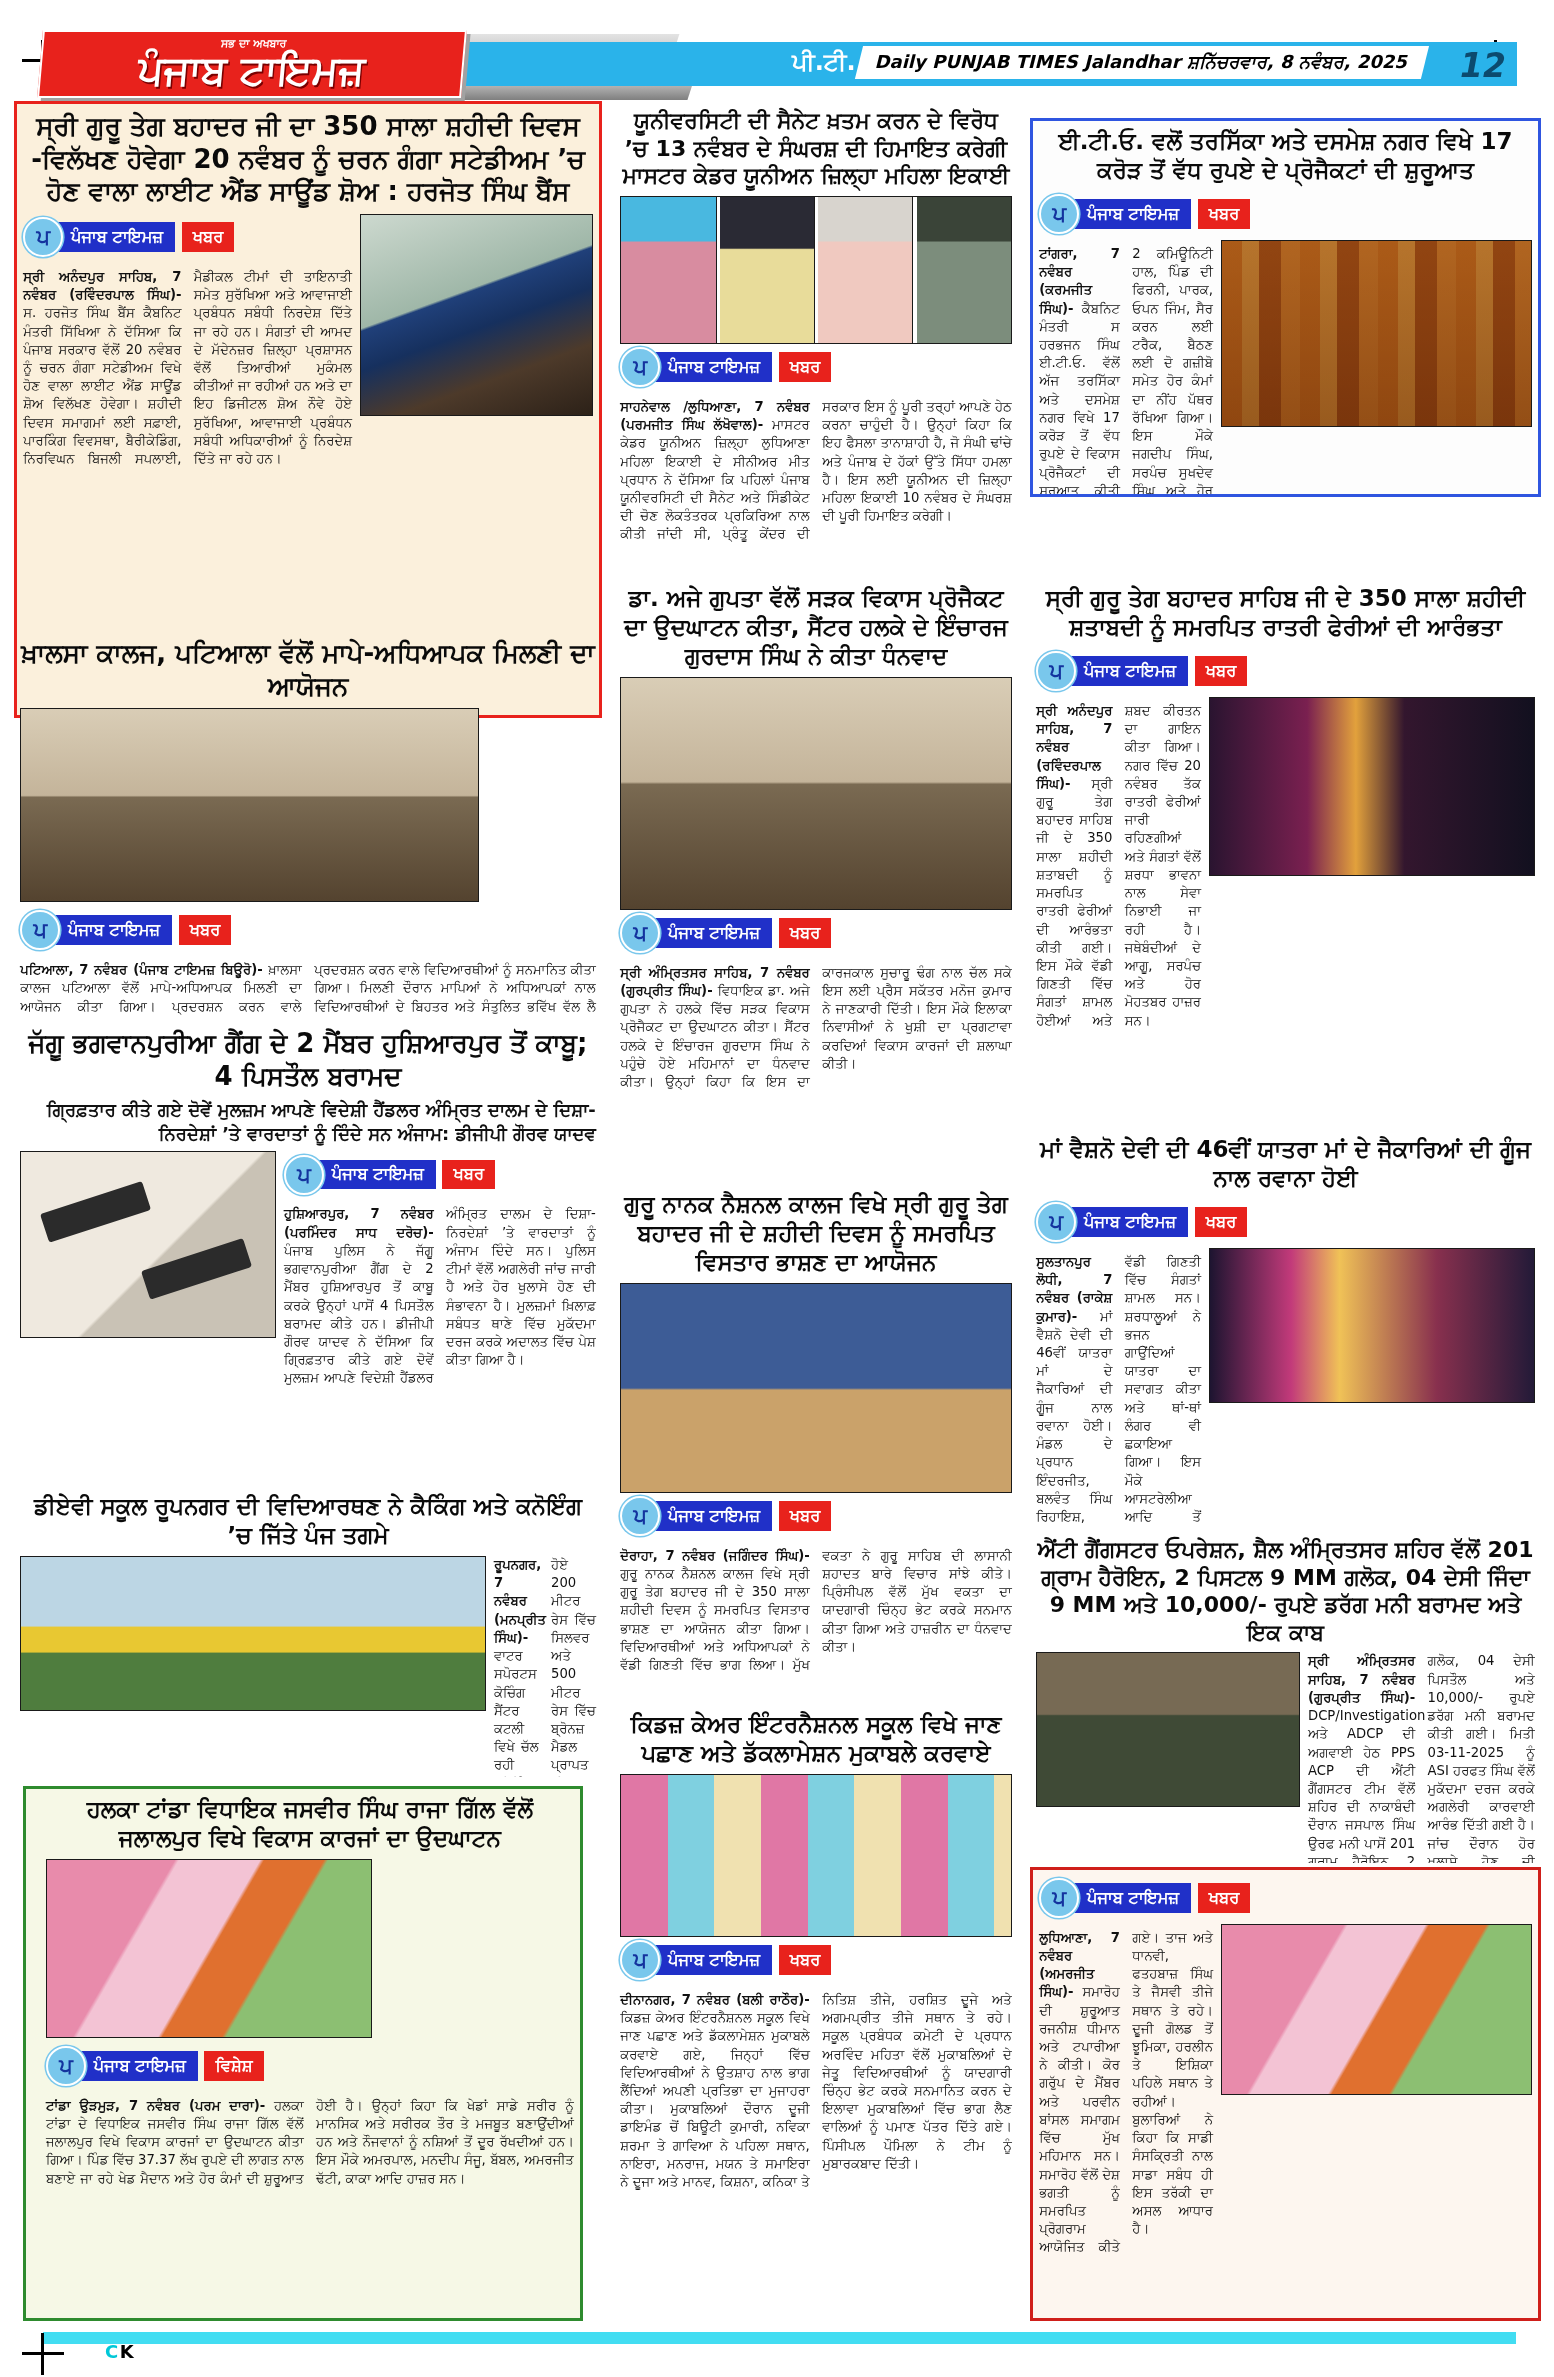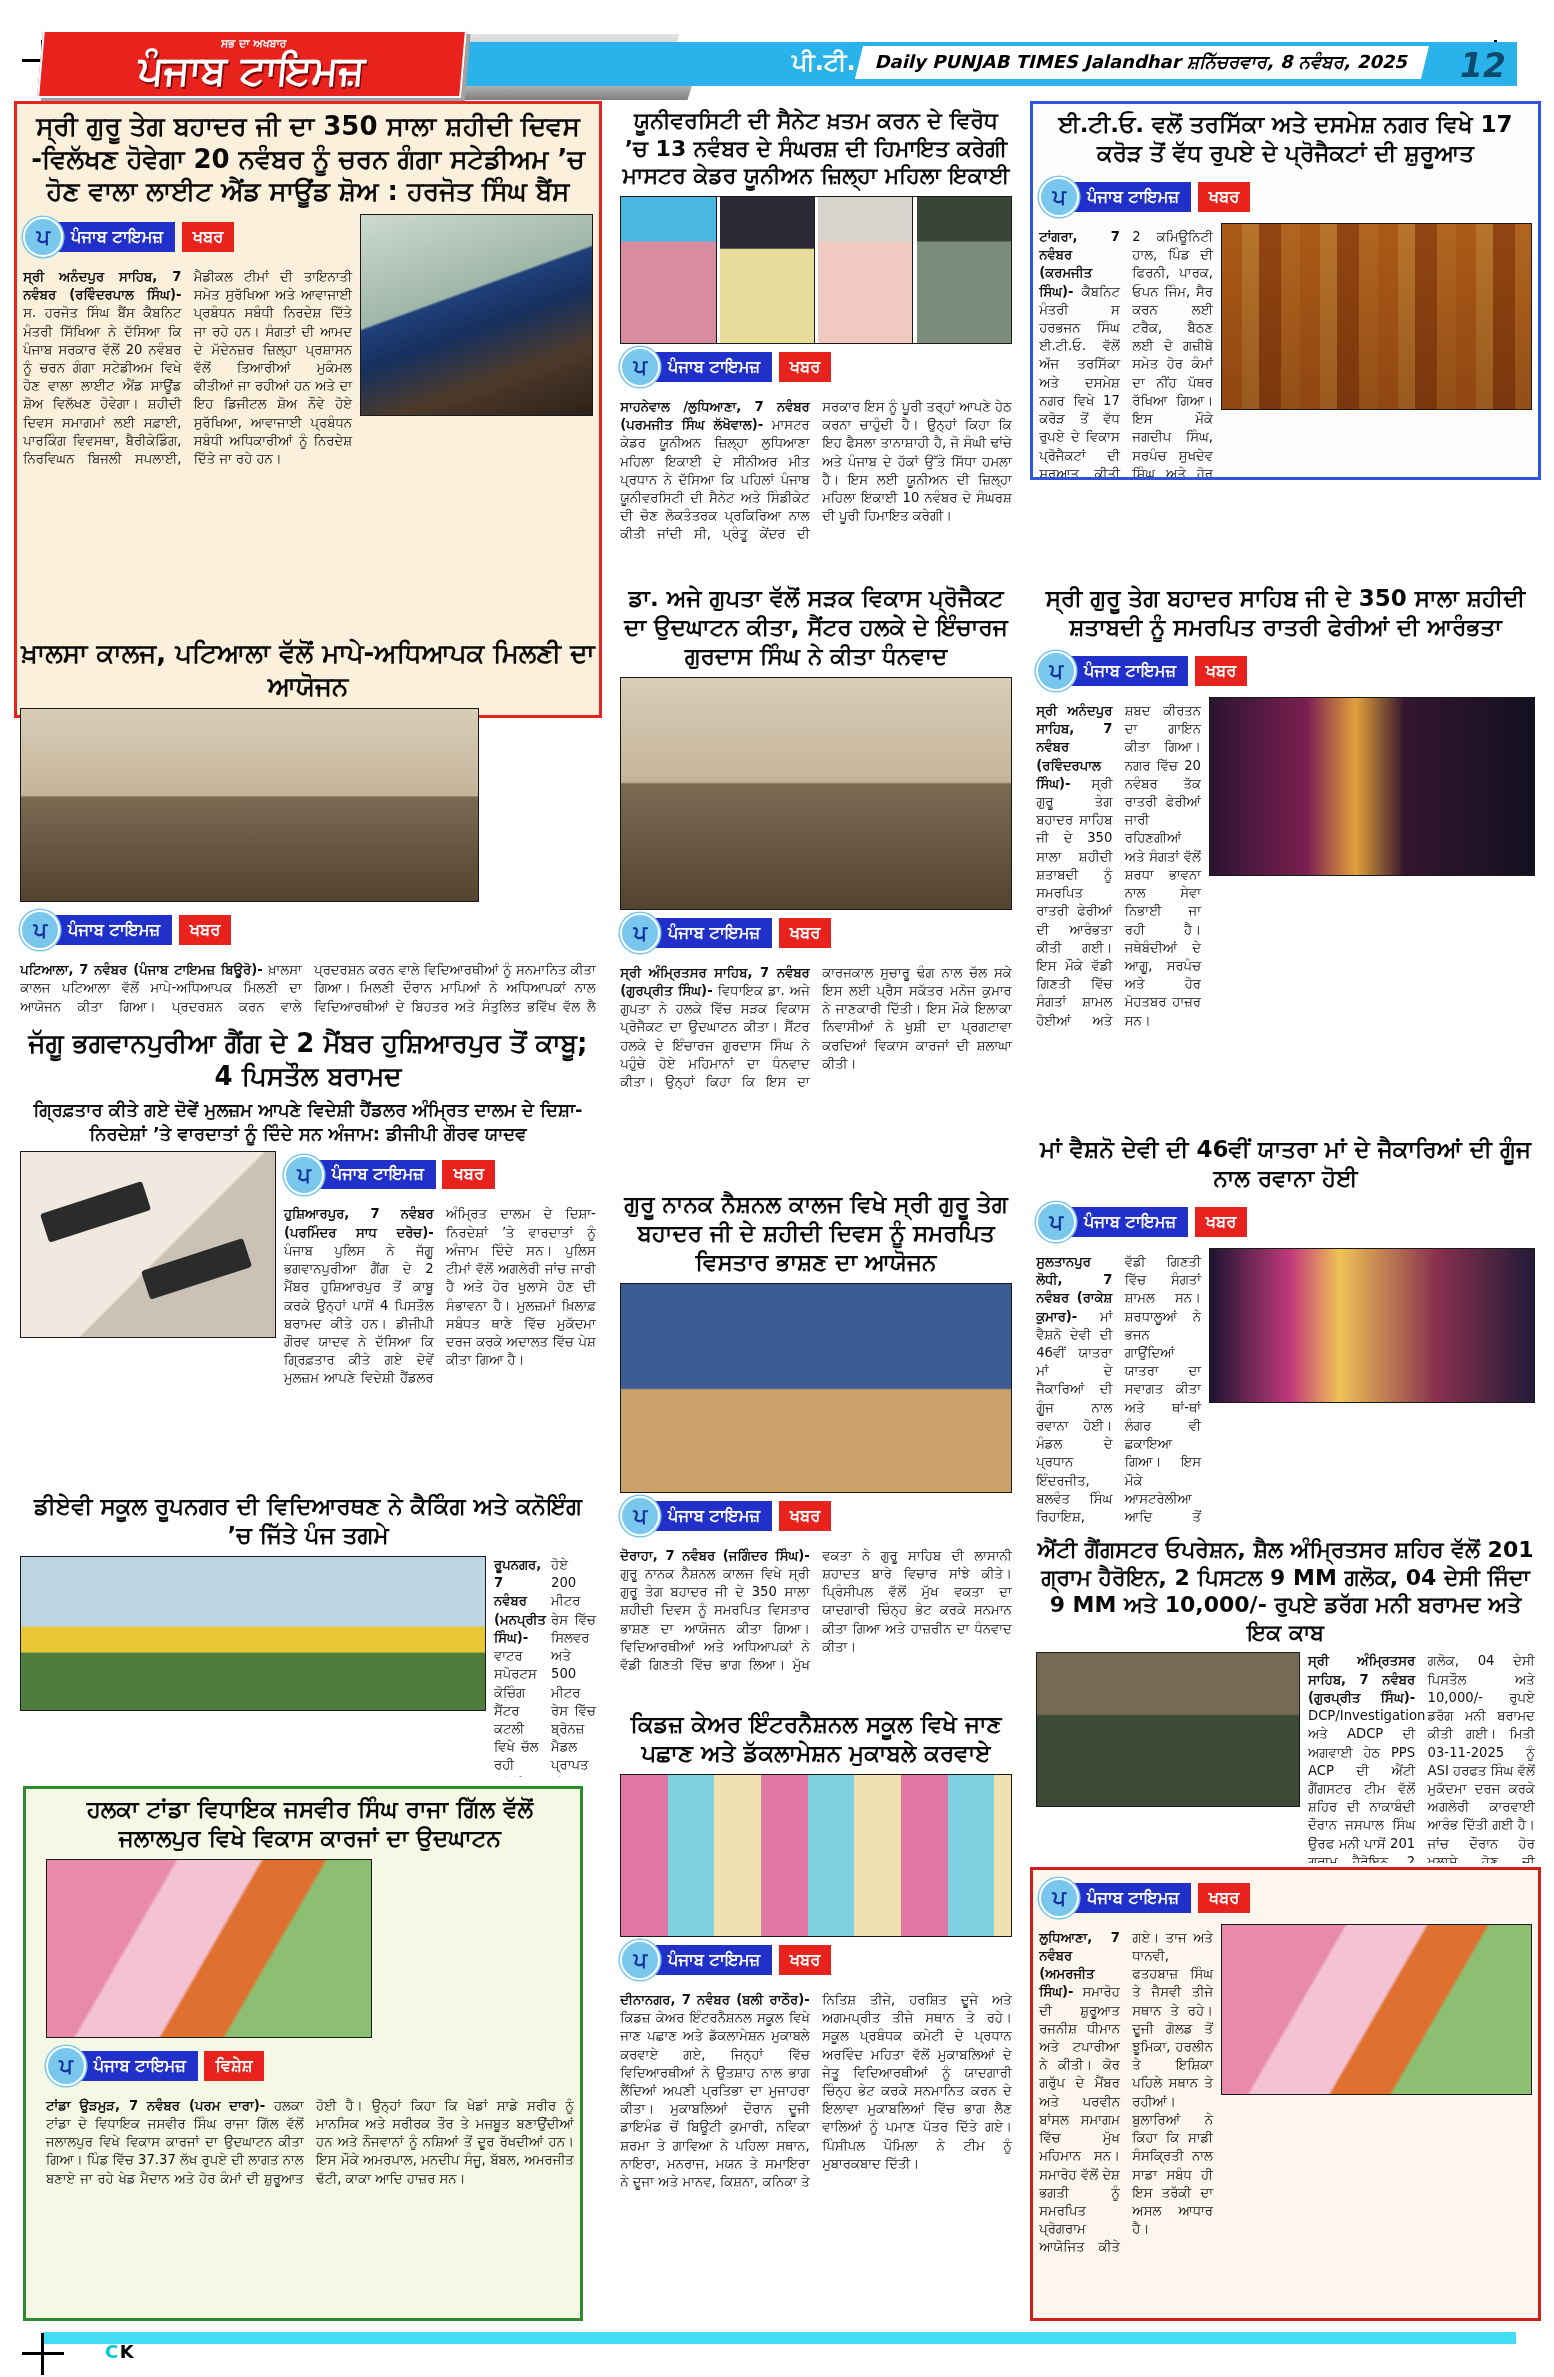--- a/index.html
+++ b/index.html
@@ -30,21 +30,21 @@
   .mast-title{color:#fff;font-size:40px;font-weight:bold;line-height:1.05;text-shadow:1.6px 1.6px 0 #7a0000;}
 
   
   .art{position:absolute;box-sizing:border-box;overflow:hidden;padding:4.7px 6.2px;}
   .box-red{border:3.1px solid #e8221c;background:#fbf0dc;}
   .box-blue{border:3.1px solid #2f55e0;background:#fdfdfd;}
   .box-green{border:3.1px solid #2e8b2e;background:#f6f8e6;padding-left:20px;}
   .box-red2{border:3.1px solid #cf1f1a;background:#fdf6ef;}
   .headline{font-weight:bold;color:#0a0a0a;text-align:center;line-height:1.25;margin:1.6px 0 6.2px;}
   .h33{font-size:26px;} .h30{font-size:23px;} .h28{font-size:22px;}
-  .subhead{font-weight:bold;font-size:18px;text-align:center;line-height:1.3;margin:0 0 6.2px;}
+  .subhead{font-weight:bold;font-size:18px;text-align:right;line-height:1.3;margin:0 0 6.2px;}
   .body{font-size:13.2px;line-height:1.38;text-align:justify;margin:4.7px 0 0;}
   .cols-2{column-count:2;column-gap:12.4px;}
   .dateline{font-weight:bold;}
 
   .badge{display:inline-flex;align-items:center;margin:3.1px 0 6.2px;position:relative;}
   .badge-circle{width:36px;height:36px;border-radius:50%;background:#79c7ec;color:#14339e;
                 font-weight:bold;font-size:21px;display:flex;align-items:center;justify-content:center;
                 border:2.3px solid #fff;box-shadow:0 0 0 1.6px #79c7ec;z-index:2;}
   .badge-brand{background:#2030c8;color:#fff;font-weight:bold;font-size:16.3px;
                padding:4.7px 12.4px 6.2px 17px;margin-left:-9.3px;}
@@ -213,21 +213,21 @@
     <div class="badge">
       <span class="badge-circle">
           <span>ਪ</span>
         </span>
       <span class="badge-brand">ਪੰਜਾਬ ਟਾਇਮਜ਼</span>
       <span class="badge-label">ਖਬਰ</span>
     </div>
     <p class="body cols-2"><span class="dateline">ਦੀਨਾਨਗਰ, 7 ਨਵੰਬਰ (ਬਲੀ ਰਾਠੌਰ)-</span> <span>ਕਿਡਜ਼ ਕੇਅਰ ਇੰਟਰਨੈਸ਼ਨਲ ਸਕੂਲ ਵਿਖੇ ਜਾਣ ਪਛਾਣ ਅਤੇ ਡੱਕਲਾਮੇਸ਼ਨ ਮੁਕਾਬਲੇ ਕਰਵਾਏ ਗਏ, ਜਿਨ੍ਹਾਂ ਵਿੱਚ ਵਿਦਿਆਰਥੀਆਂ ਨੇ ਉਤਸ਼ਾਹ ਨਾਲ ਭਾਗ ਲੈਂਦਿਆਂ ਅਪਣੀ ਪ੍ਰਤਿਭਾ ਦਾ ਮੁਜਾਹਰਾ ਕੀਤਾ। ਮੁਕਾਬਲਿਆਂ ਦੌਰਾਨ ਦੂਜੀ ਡਾਇਮੰਡ ਚੋਂ ਬਿਊਟੀ ਕੁਮਾਰੀ, ਨਵਿਕਾ ਸ਼ਰਮਾ ਤੇ ਗਾਵਿਆ ਨੇ ਪਹਿਲਾ ਸਥਾਨ, ਨਾਇਰਾ, ਮਨਰਾਜ, ਮਯਨ ਤੇ ਸਮਾਇਰਾ ਨੇ ਦੂਜਾ ਅਤੇ ਮਾਨਵ, ਕਿਸ਼ਨਾ, ਕਨਿਕਾ ਤੇ ਨਿਤਿਸ਼ ਤੀਜੇ, ਹਰਸ਼ਿਤ ਦੂਜੇ ਅਤੇ ਅਗਮਪ੍ਰੀਤ ਤੀਜੇ ਸਥਾਨ ਤੇ ਰਹੇ। ਸਕੂਲ ਪ੍ਰਬੰਧਕ ਕਮੇਟੀ ਦੇ ਪ੍ਰਧਾਨ ਅਰਵਿੰਦ ਮਹਿਤਾ ਵੱਲੋਂ ਮੁਕਾਬਲਿਆਂ ਦੇ ਜੇਤੂ ਵਿਦਿਆਰਥੀਆਂ ਨੂੰ ਯਾਦਗਾਰੀ ਚਿੰਨ੍ਹ ਭੇਟ ਕਰਕੇ ਸਨਮਾਨਿਤ ਕਰਨ ਦੇ ਇਲਾਵਾ ਮੁਕਾਬਲਿਆਂ ਵਿੱਚ ਭਾਗ ਲੈਣ ਵਾਲਿਆਂ ਨੂੰ ਪਮਾਣ ਪੱਤਰ ਦਿੱਤੇ ਗਏ। ਪਿੰਸੀਪਲ ਪੌਮਿਲਾ ਨੇ ਟੀਮ ਨੂੰ ਮੁਬਾਰਕਬਾਦ ਦਿੱਤੀ।</span></p>
   </section>
 
-  <section class="art box-blue" style="left:1030px;top:101px;width:511px;height:379px;">
+  <section class="art box-blue" style="left:1030px;top:118px;width:511px;height:379px;">
     <h2 class="headline h30">ਈ.ਟੀ.ਓ. ਵਲੋਂ ਤਰਸਿੱਕਾ ਅਤੇ ਦਸਮੇਸ਼ ਨਗਰ ਵਿਖੇ 17 ਕਰੋੜ ਤੋਂ ਵੱਧ ਰੁਪਏ ਦੇ ਪ੍ਰੋਜੈਕਟਾਂ ਦੀ ਸ਼ੁਰੂਆਤ</h2>
     <div class="badge">
       <span class="badge-circle">
           <span>ਪ</span>
         </span>
       <span class="badge-brand">ਪੰਜਾਬ ਟਾਇਮਜ਼</span>
       <span class="badge-label">ਖਬਰ</span>
     </div>
     <div class="photo ph-crowd fl-r" style="width:311px;height:187px;"></div>
     <p class="body cols-2"><span class="dateline">ਟਾਂਗਰਾ, 7 ਨਵੰਬਰ (ਕਰਮਜੀਤ ਸਿੰਘ)-</span> <span>ਕੈਬਨਿਟ ਮੰਤਰੀ ਸ ਹਰਭਜਨ ਸਿੰਘ ਈ.ਟੀ.ਓ. ਵੱਲੋਂ ਅੱਜ ਤਰਸਿੱਕਾ ਅਤੇ ਦਸਮੇਸ਼ ਨਗਰ ਵਿਖੇ 17 ਕਰੋੜ ਤੋਂ ਵੱਧ ਰੁਪਏ ਦੇ ਵਿਕਾਸ ਪ੍ਰੋਜੈਕਟਾਂ ਦੀ ਸ਼ੁਰੂਆਤ ਕੀਤੀ ਗਈ। ਉਨ੍ਹਾਂ ਦੱਸਿਆ ਕਿ ਅੱਜ 2 ਕਮਿਊਨਿਟੀ ਹਾਲ, ਪਿੰਡ ਦੀ ਫਿਰਨੀ, ਪਾਰਕ, ਓਪਨ ਜਿੰਮ, ਸੈਰ ਕਰਨ ਲਈ ਟਰੈਕ, ਬੈਠਣ ਲਈ ਦੋ ਗਜ਼ੀਬੋ ਸਮੇਤ ਹੋਰ ਕੰਮਾਂ ਦਾ ਨੀਂਹ ਪੱਥਰ ਰੱਖਿਆ ਗਿਆ। ਇਸ ਮੌਕੇ ਜਗਦੀਪ ਸਿੰਘ, ਸਰਪੰਚ ਸੁਖਦੇਵ ਸਿੰਘ ਅਤੇ ਹੋਰ ਮੋਹਤਬਰ ਹਾਜ਼ਰ ਸਨ।</span></p>

